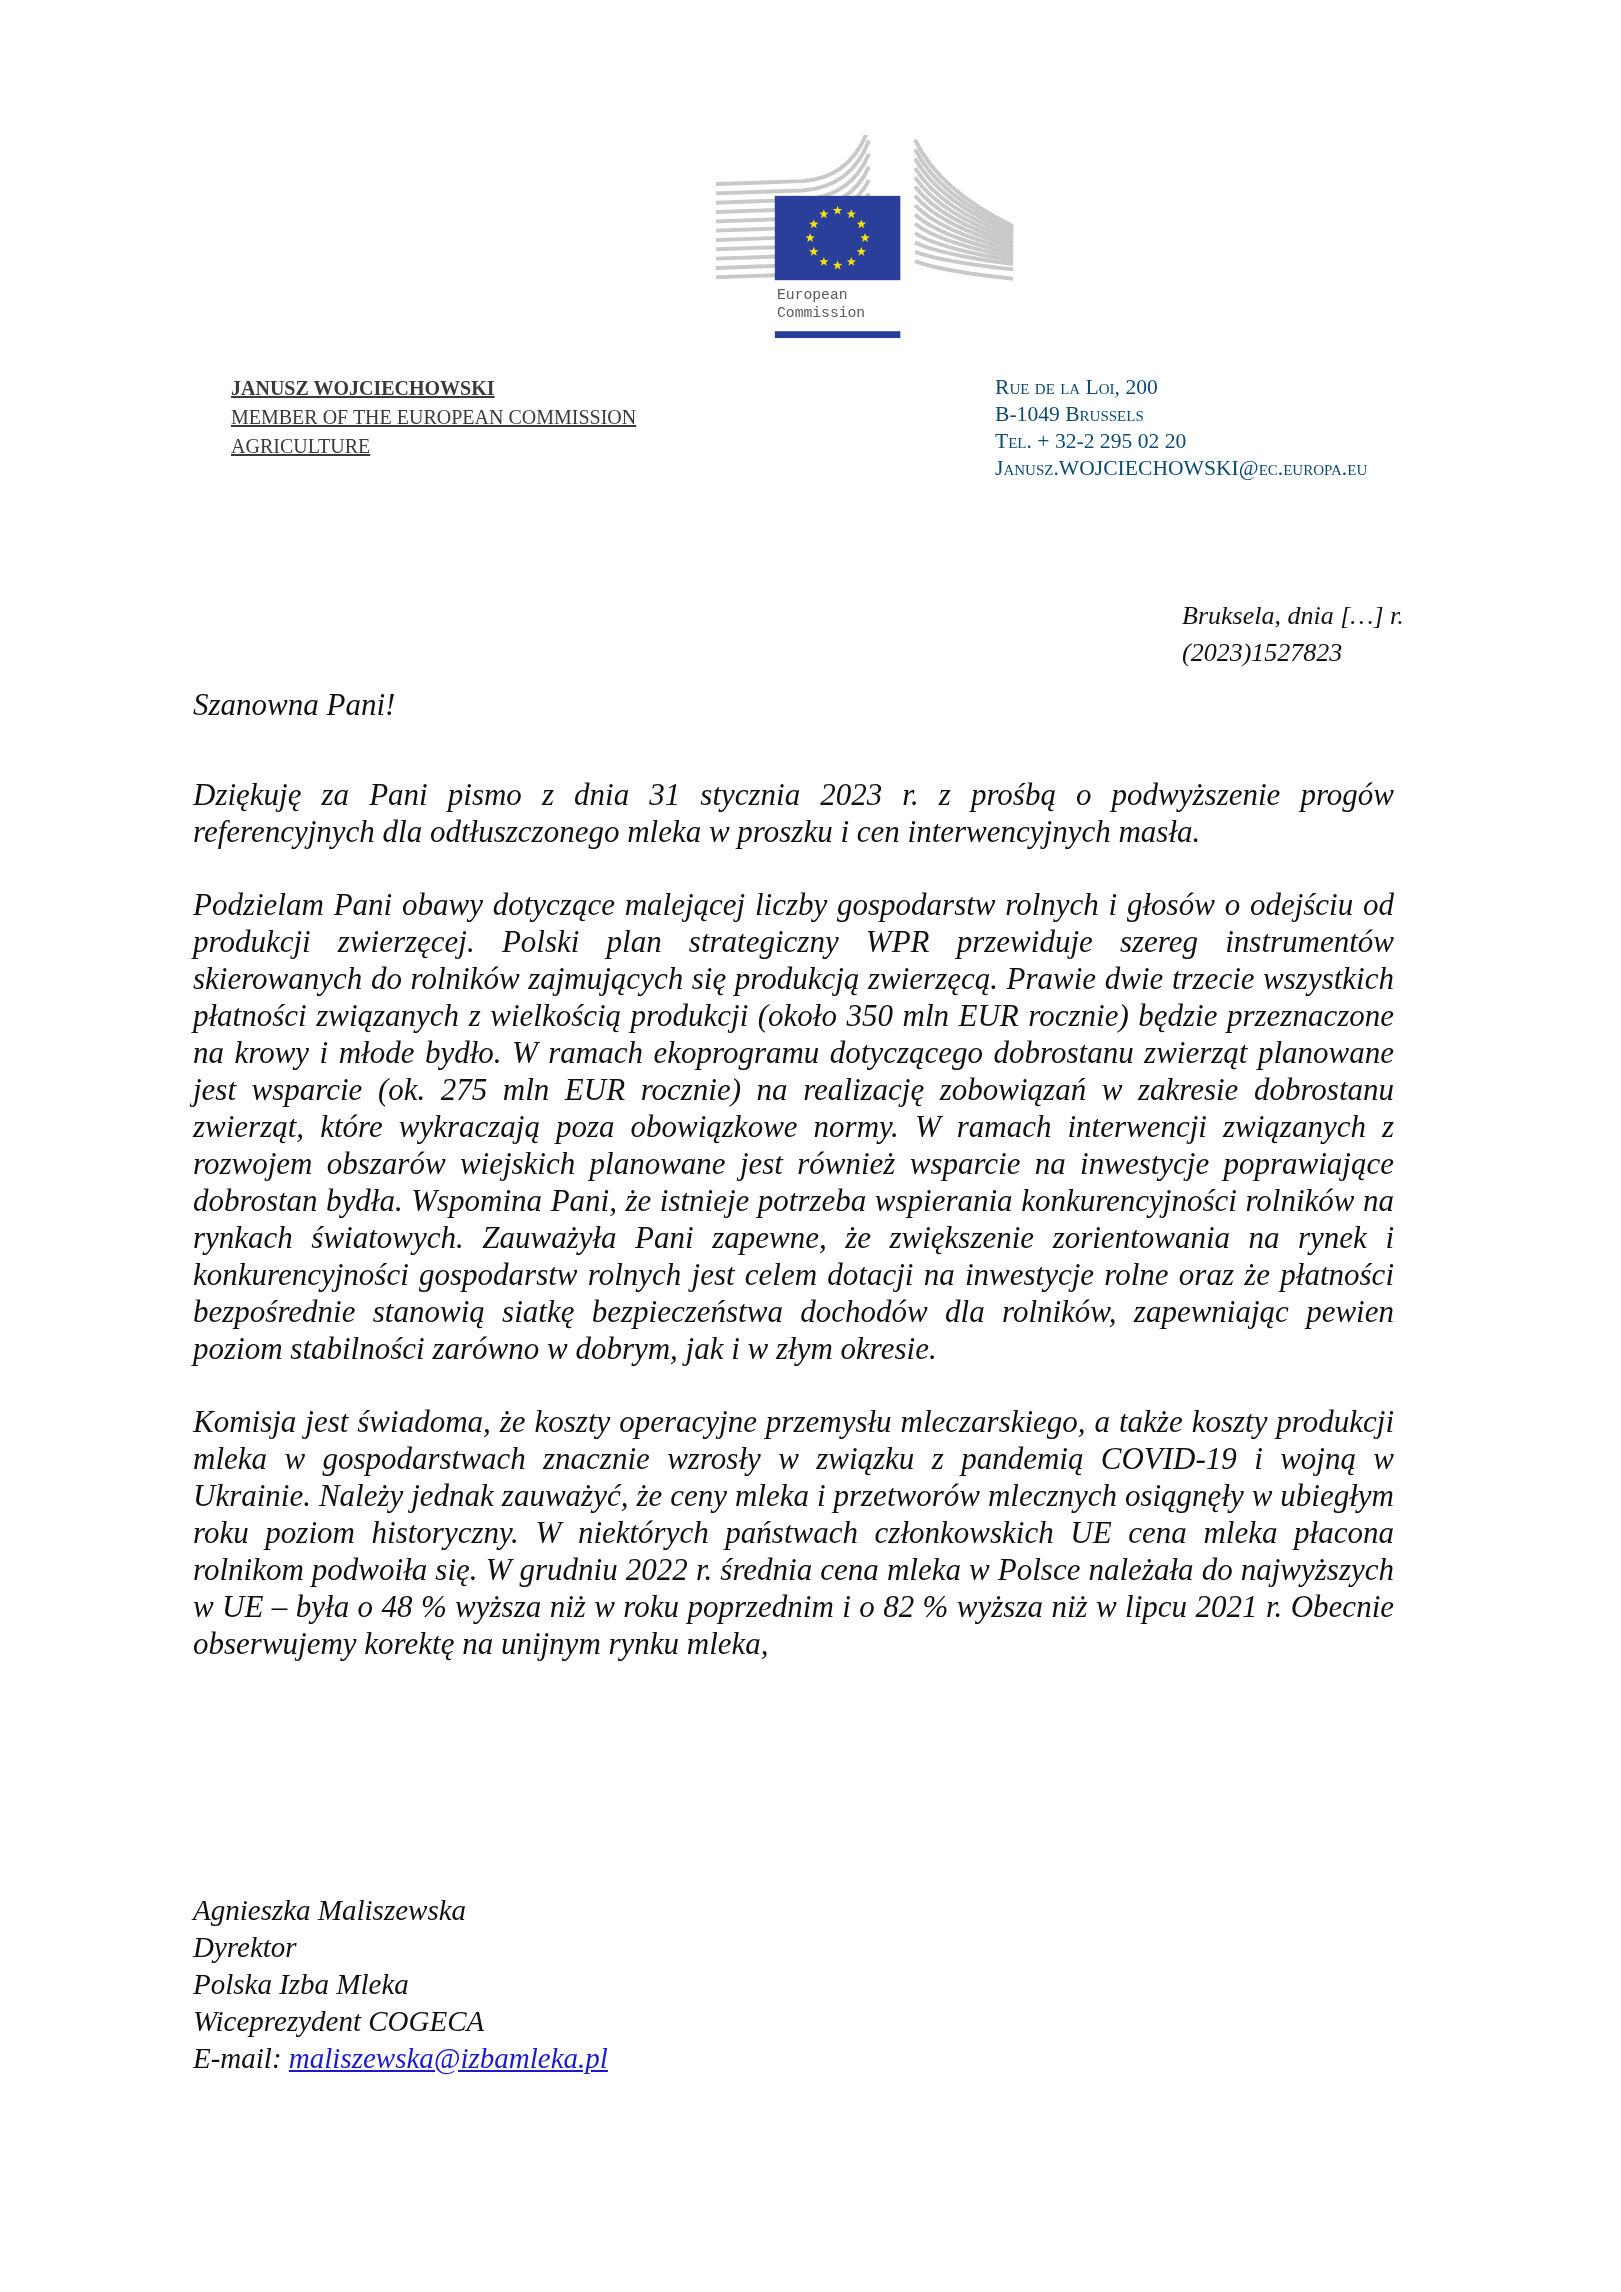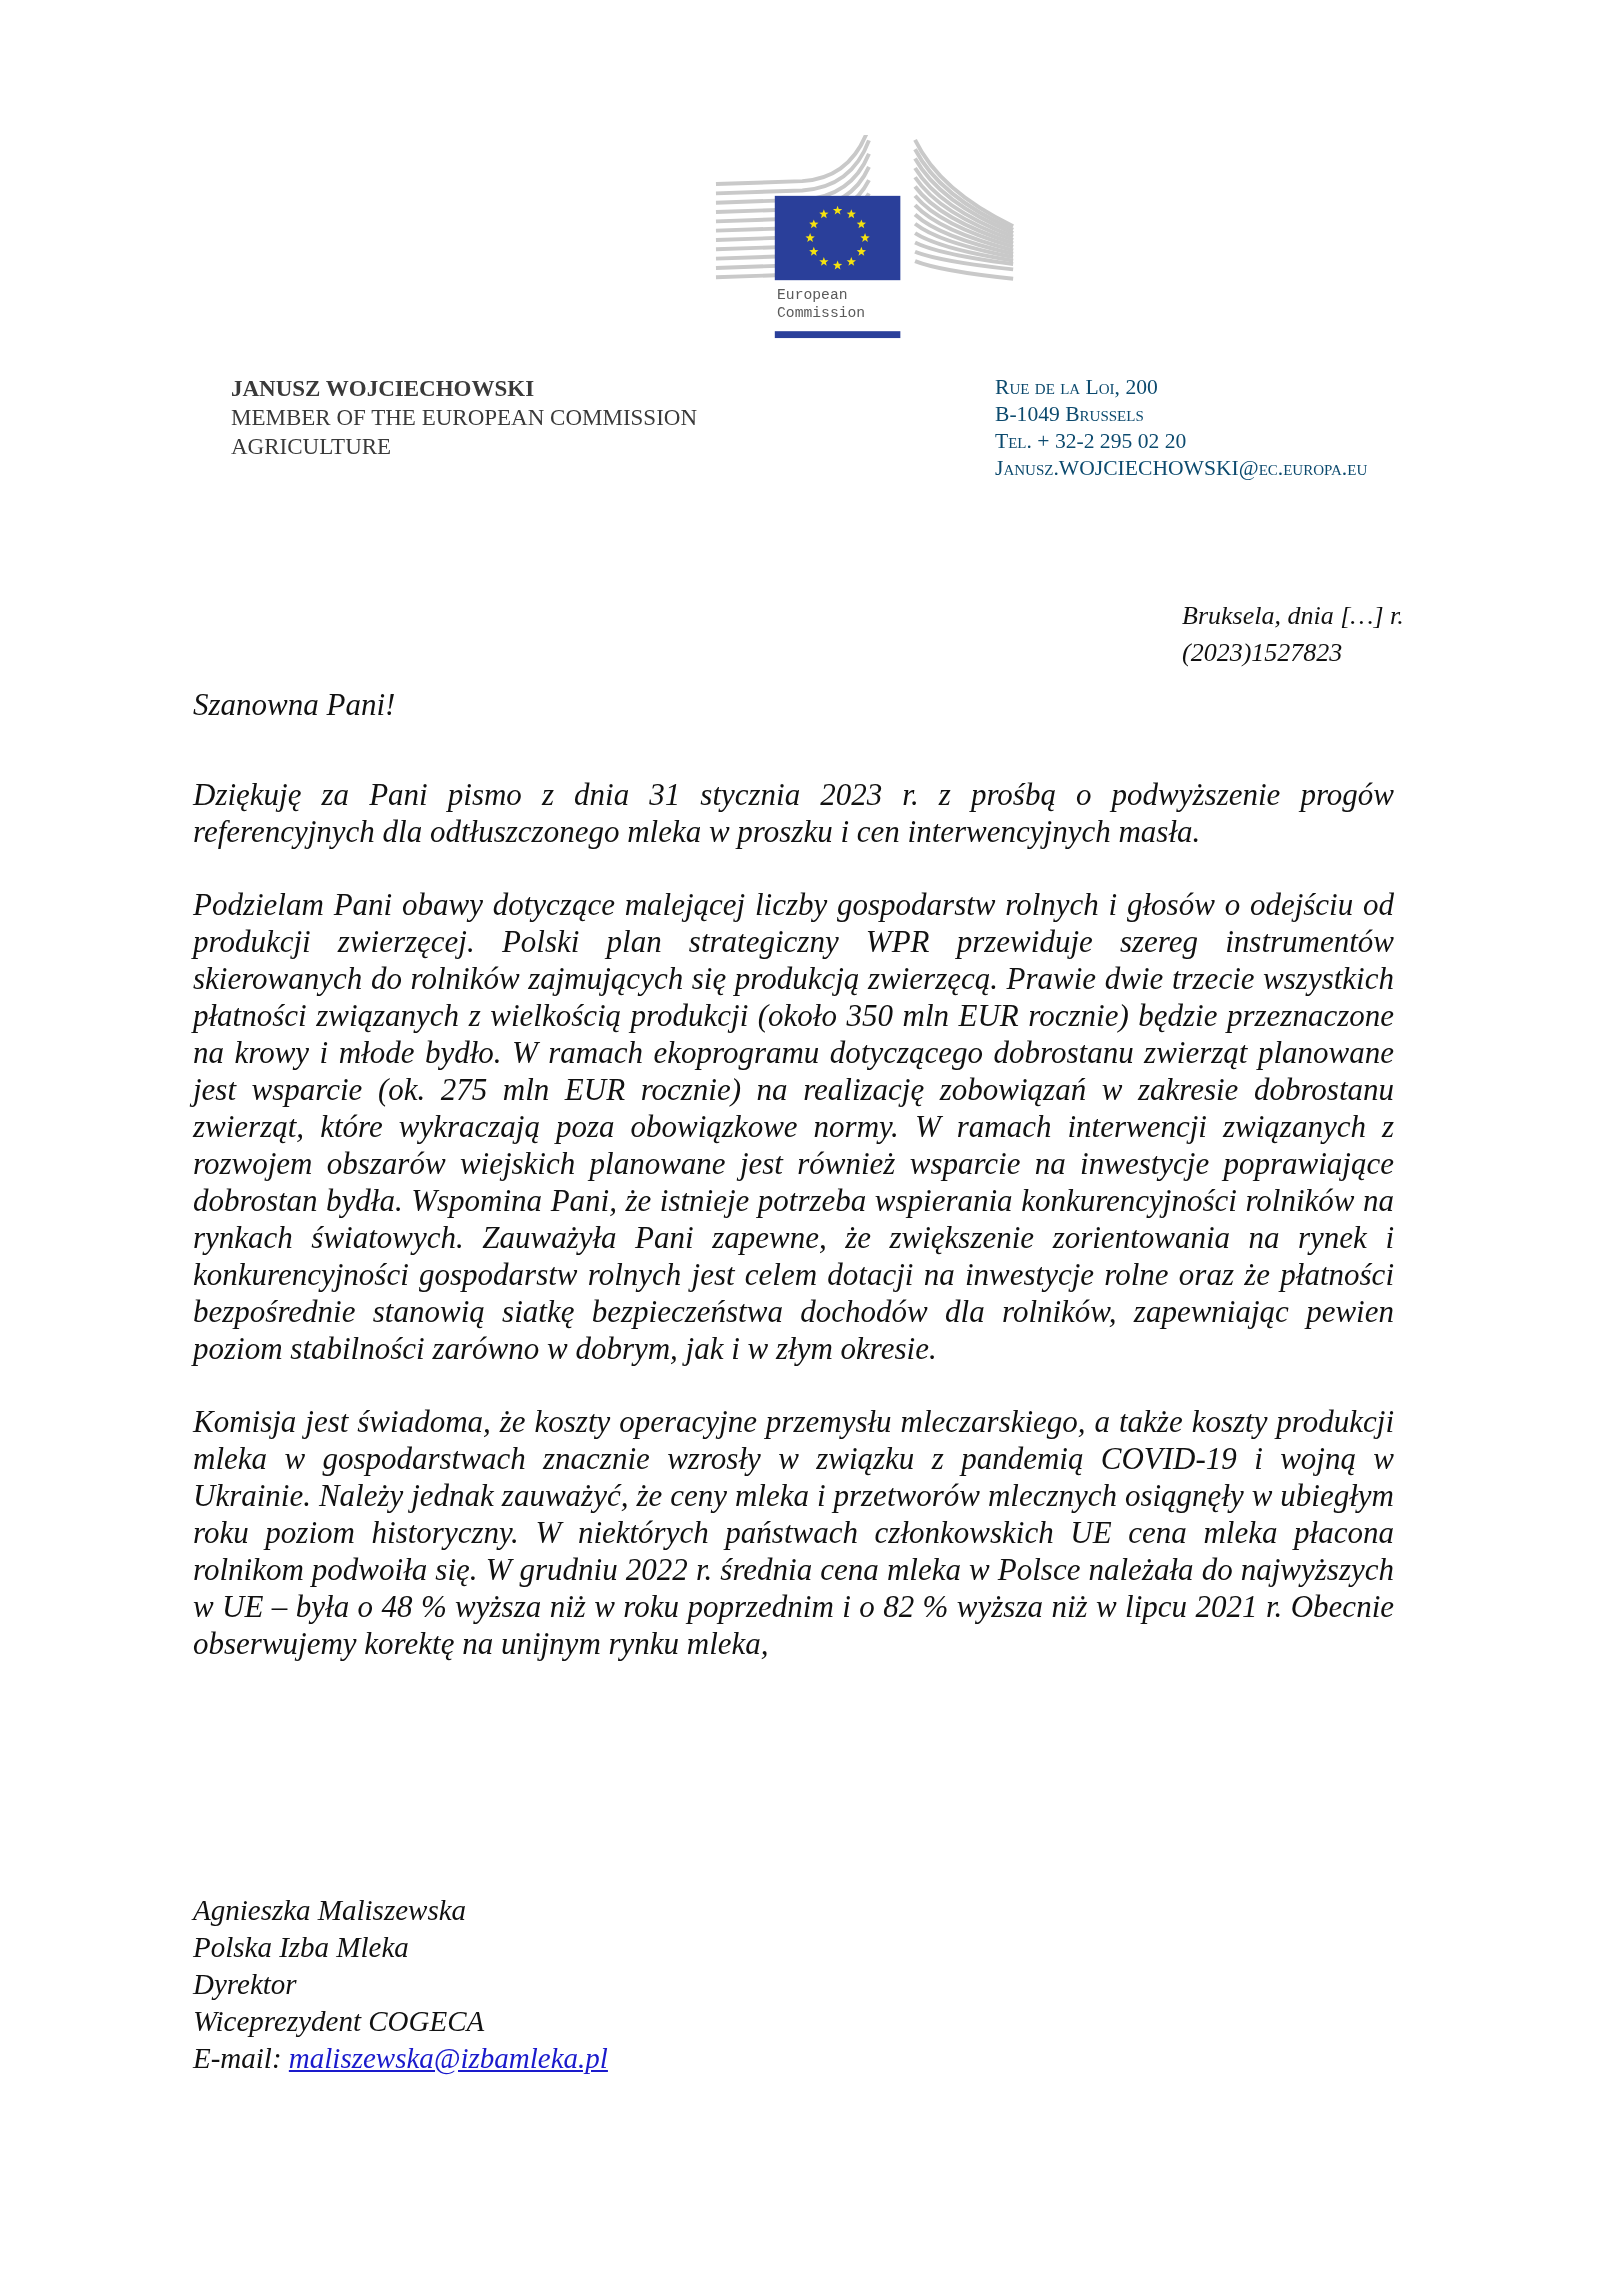--- a/index.html
+++ b/index.html
@@ -5,21 +5,21 @@
   html, body { margin: 0; padding: 0; background: #ffffff; }
   body { width: 1621px; height: 2293px; position: relative; overflow: hidden;
          font-family: "Liberation Serif", "DejaVu Serif", serif; color: #111; }
   .abs { position: absolute; }
 
   
   #logo { left: 714px; top: 135px; width: 306px; height: 208px; }
   .ec-text { font-family: Liberation Mono, monospace; color: #5a5a5a; font-size: 14.7px; line-height: 17.6px; }
 
   
-  #sender { left: 231px; top: 374px; font-size: 23px; line-height: 29px; color: #3a3a3a; }
+  #sender { left: 231px; top: 374px; font-size: 20px; line-height: 29px; color: #3a3a3a; text-decoration: underline; }
   #sender .name { font-weight: bold; }
   #address { left: 995px; top: 374px; font-size: 21.6px; line-height: 27px; color: #0c4a6e; font-variant: small-caps; }
   #address .upper { font-variant: normal; }
 
   #dateblock { left: 1182px; top: 573px; font-size: 26px; line-height: 37px; font-style: italic; color: #111; margin-top: 24px; }
 
   
   #body { left: 193px; top: 686px; width: 1201px; font-size: 31px; line-height: 37px; font-style: italic; color: #111; }
   #body p { margin: 0; text-align: justify; }
   #body .salutation { margin-bottom: 53px; }
@@ -105,18 +105,18 @@
 
 <div id="body" class="abs">
   <p class="salutation">Szanowna Pani!</p>
   <p class="para">Dziękuję za Pani pismo z dnia 31 stycznia 2023 r. z prośbą o podwyższenie progów referencyjnych dla odtłuszczonego mleka w proszku i cen interwencyjnych masła.</p>
   <p class="para">Podzielam Pani obawy dotyczące malejącej liczby gospodarstw rolnych i głosów o odejściu od produkcji zwierzęcej. Polski plan strategiczny WPR przewiduje szereg instrumentów skierowanych do rolników zajmujących się produkcją zwierzęcą. Prawie dwie trzecie wszystkich płatności związanych z wielkością produkcji (około 350 mln EUR rocznie) będzie przeznaczone na krowy i młode bydło. W ramach ekoprogramu dotyczącego dobrostanu zwierząt planowane jest wsparcie (ok. 275 mln EUR rocznie) na realizację zobowiązań w zakresie dobrostanu zwierząt, które wykraczają poza obowiązkowe normy. W ramach interwencji związanych z rozwojem obszarów wiejskich planowane jest również wsparcie na inwestycje poprawiające dobrostan bydła. Wspomina Pani, że istnieje potrzeba wspierania konkurencyjności rolników na rynkach światowych. Zauważyła Pani zapewne, że zwiększenie zorientowania na rynek i konkurencyjności gospodarstw rolnych jest celem dotacji na inwestycje rolne oraz że płatności bezpośrednie stanowią siatkę bezpieczeństwa dochodów dla rolników, zapewniając pewien poziom stabilności zarówno w dobrym, jak i w złym okresie.</p>
   <p class="para">Komisja jest świadoma, że koszty operacyjne przemysłu mleczarskiego, a także koszty produkcji mleka w gospodarstwach znacznie wzrosły w związku z pandemią COVID-19 i wojną w Ukrainie. Należy jednak zauważyć, że ceny mleka i przetworów mlecznych osiągnęły w ubiegłym roku poziom historyczny. W niektórych państwach członkowskich UE cena mleka płacona rolnikom podwoiła się. W grudniu 2022 r. średnia cena mleka w Polsce należała do najwyższych w UE – była o 48 % wyższa niż w roku poprzednim i o 82 % wyższa niż w lipcu 2021 r. Obecnie obserwujemy korektę na unijnym rynku mleka,</p>
 </div>
 
 <div id="signature" class="abs">
   <div>Agnieszka Maliszewska</div>
+  <div>Dyrektor</div>
   <div>Polska Izba Mleka</div>
-  <div>Dyrektor</div>
   <div>Wiceprezydent COGECA</div>
   <div><span>E-mail: </span><a href="#">maliszewska@izbamleka.pl</a></div>
 </div>
 
 
 </body></html>

